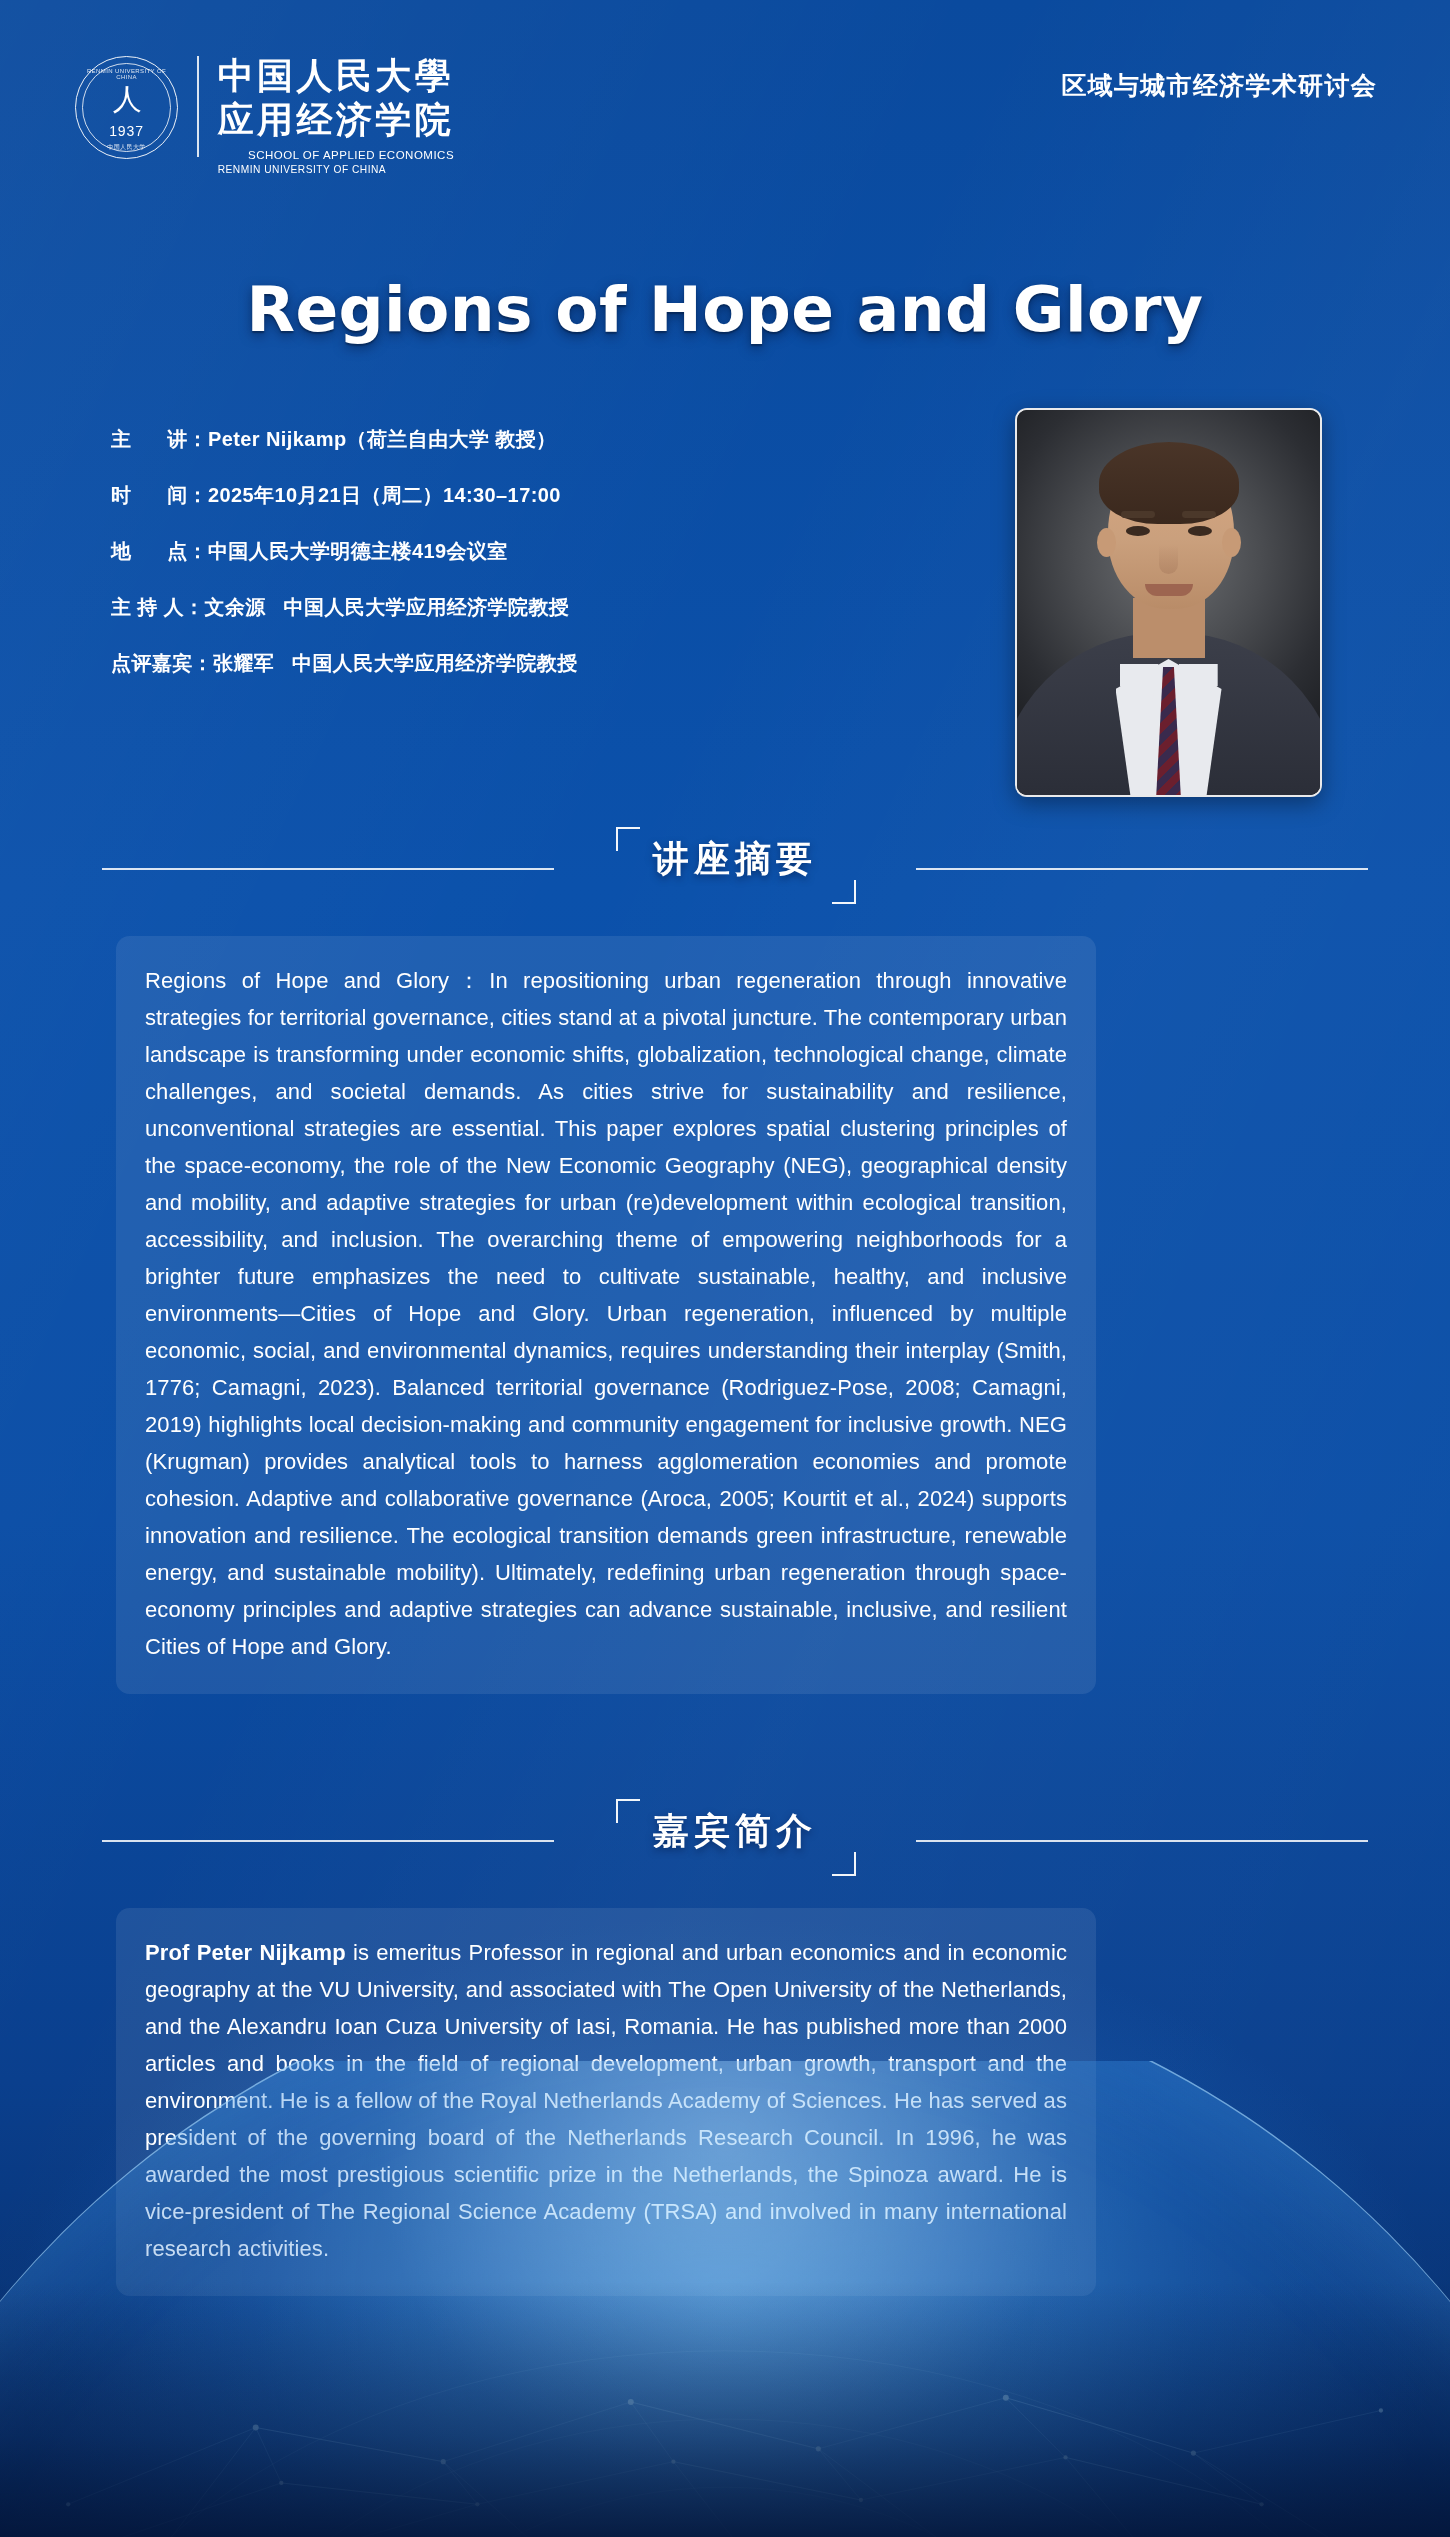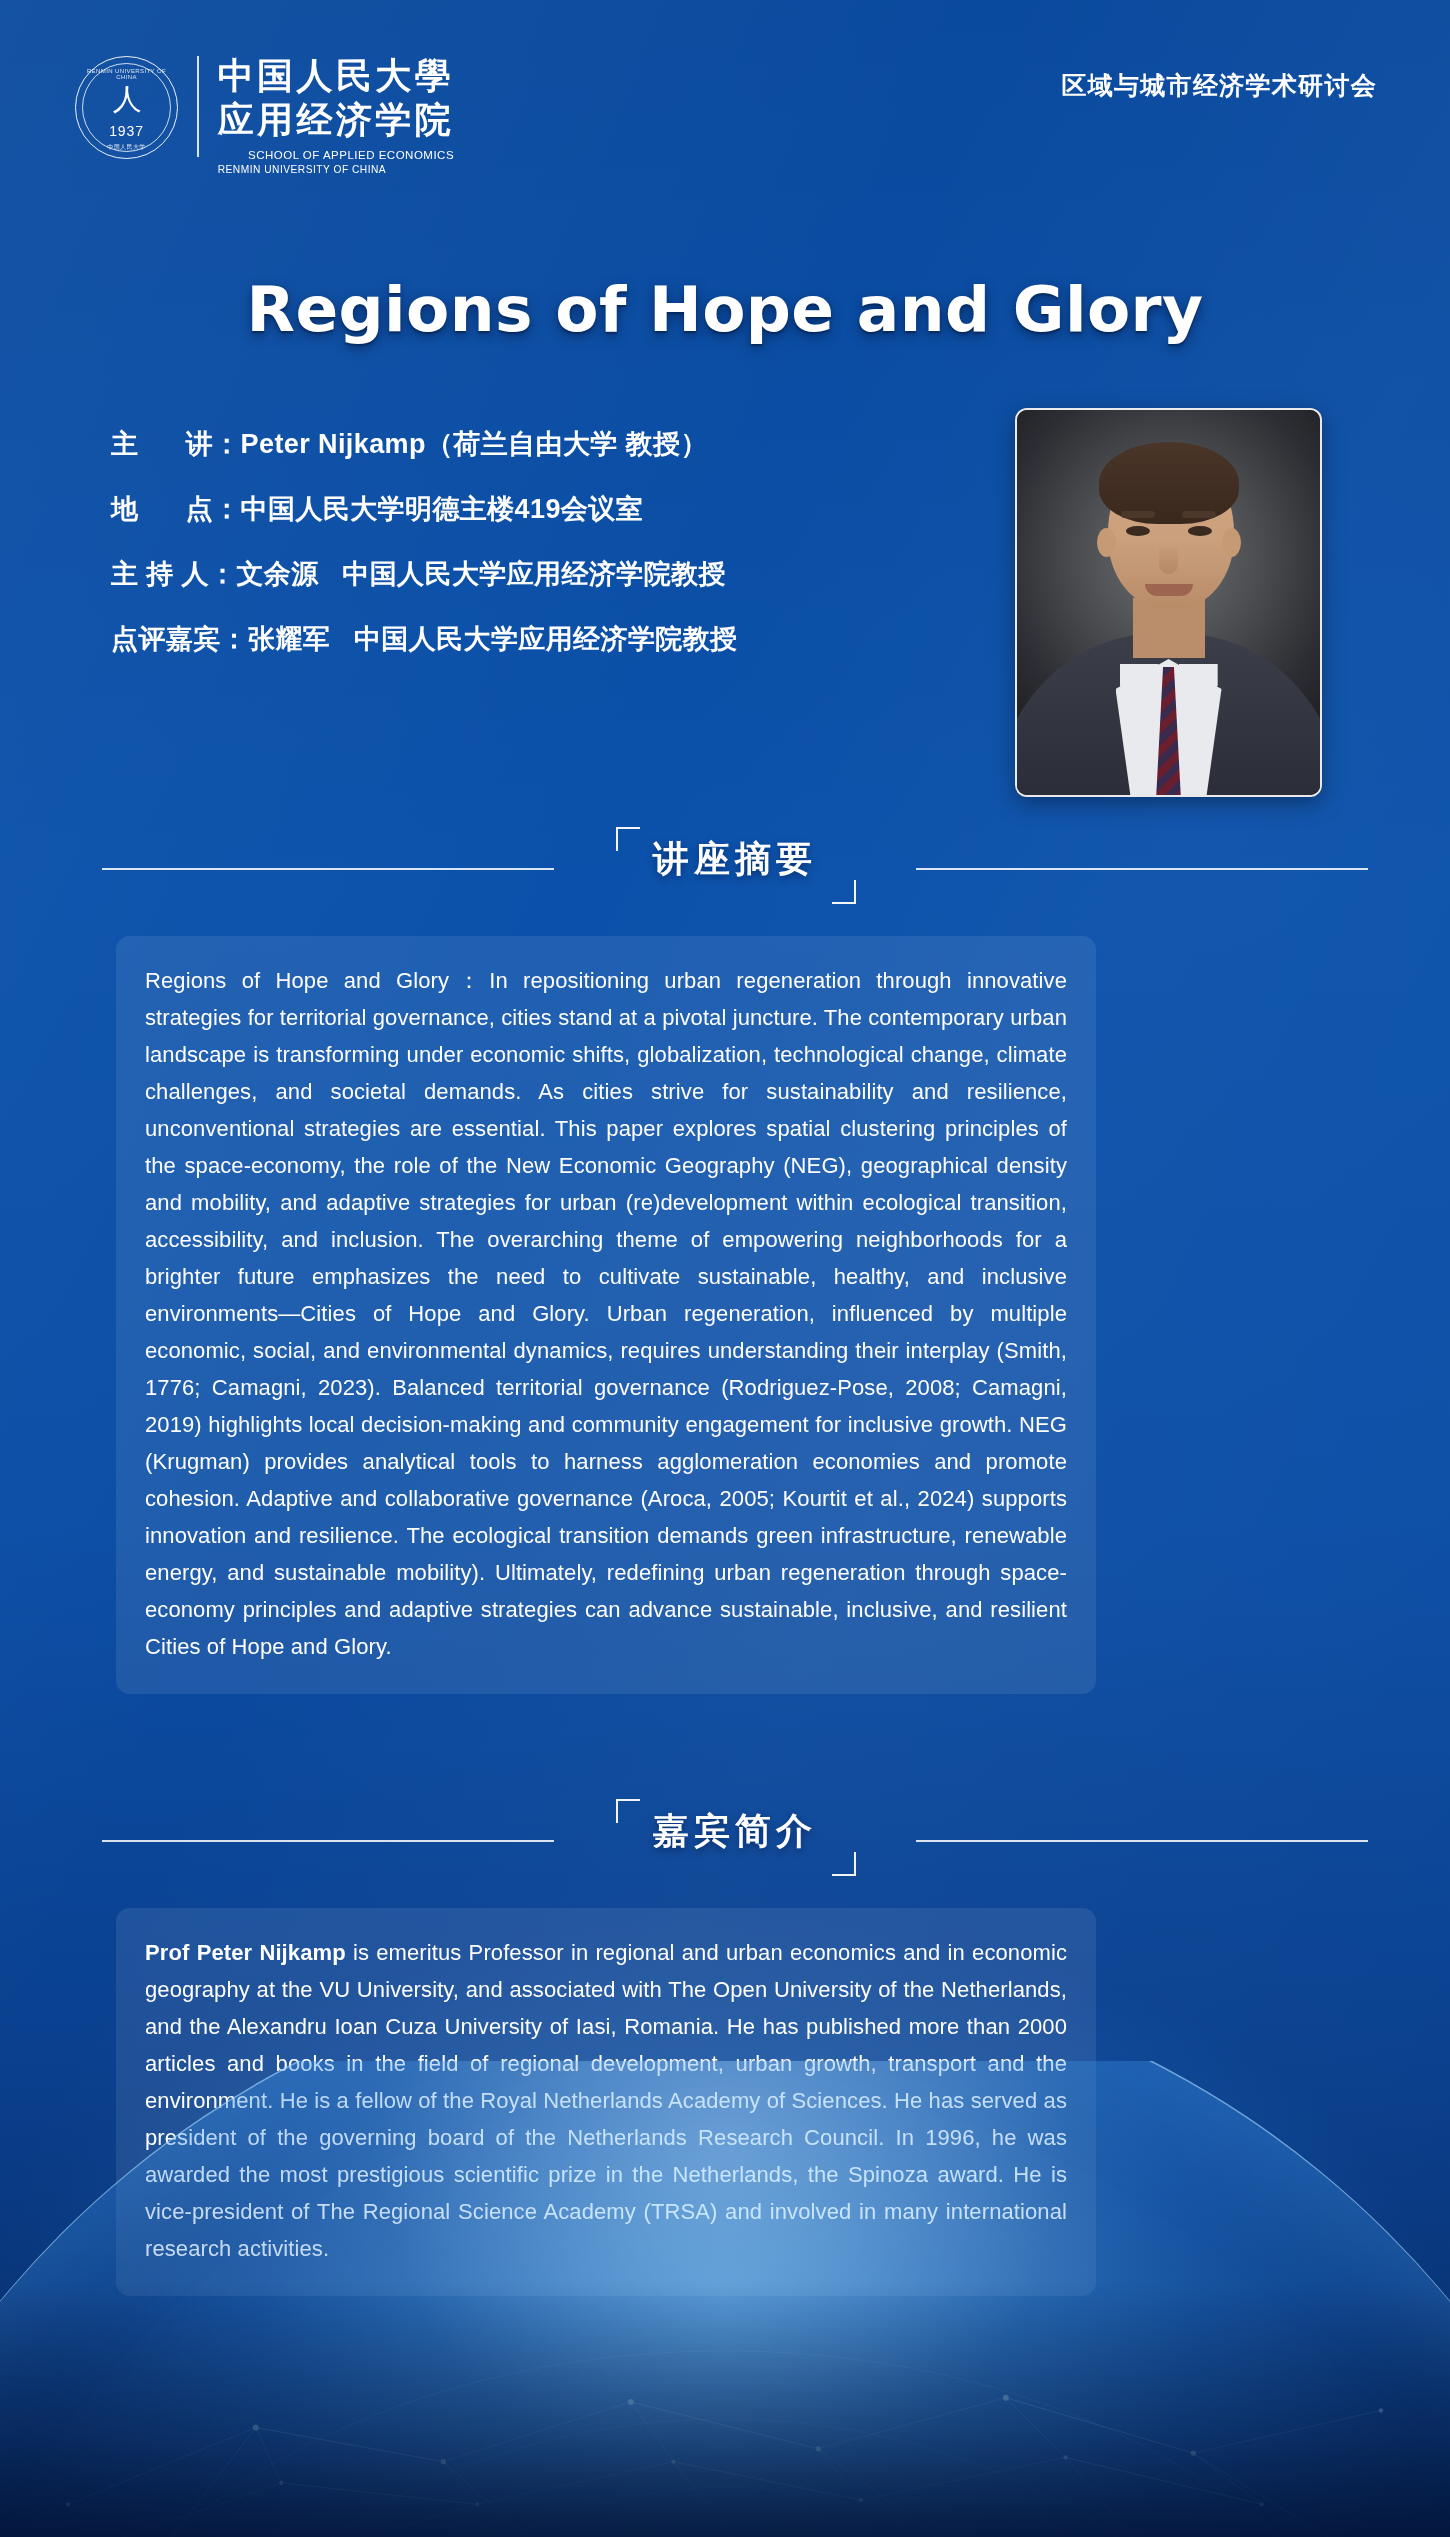--- a/index.html
+++ b/index.html
@@ -170,21 +170,21 @@
   .info-block {
     position: absolute;
     top: 426px;
     left: 111px;
     width: 853px;
   }
   .info-row {
     display: flex;
     align-items: flex-start;
     margin-bottom: 29px;
-    font-size: 27px;
+    font-size: 20px;
     color: #ffffff;
     font-weight: 700;
     letter-spacing: 0.4px;
   }
   .info-label {
     white-space: pre;
     flex: none;
   }
   .info-value {
     white-space: pre;
@@ -469,20 +469,24 @@
       <div class="hr-line">区域与城市经济学术研讨会</div>
     </div>
   </div>
 
   <div class="main-title">Regions of Hope and Glory</div>
 
   <div class="info-block">
     <div class="info-row">
       <span class="info-label">主      讲：</span>
       <span class="info-value">Peter Nijkamp（荷兰自由大学 教授）</span>
+    </div>
+    <div class="info-row">
+      <span class="info-label">时      间：</span>
+      <span class="info-value">2025年10月21日（周二）14:30–17:00</span>
     </div>
     <div class="info-row">
       <span class="info-label">地      点：</span>
       <span class="info-value">中国人民大学明德主楼419会议室</span>
     </div>
     <div class="info-row">
       <span class="info-label">主 持 人：</span>
       <span class="info-value">文余源   中国人民大学应用经济学院教授</span>
     </div>
     <div class="info-row">

